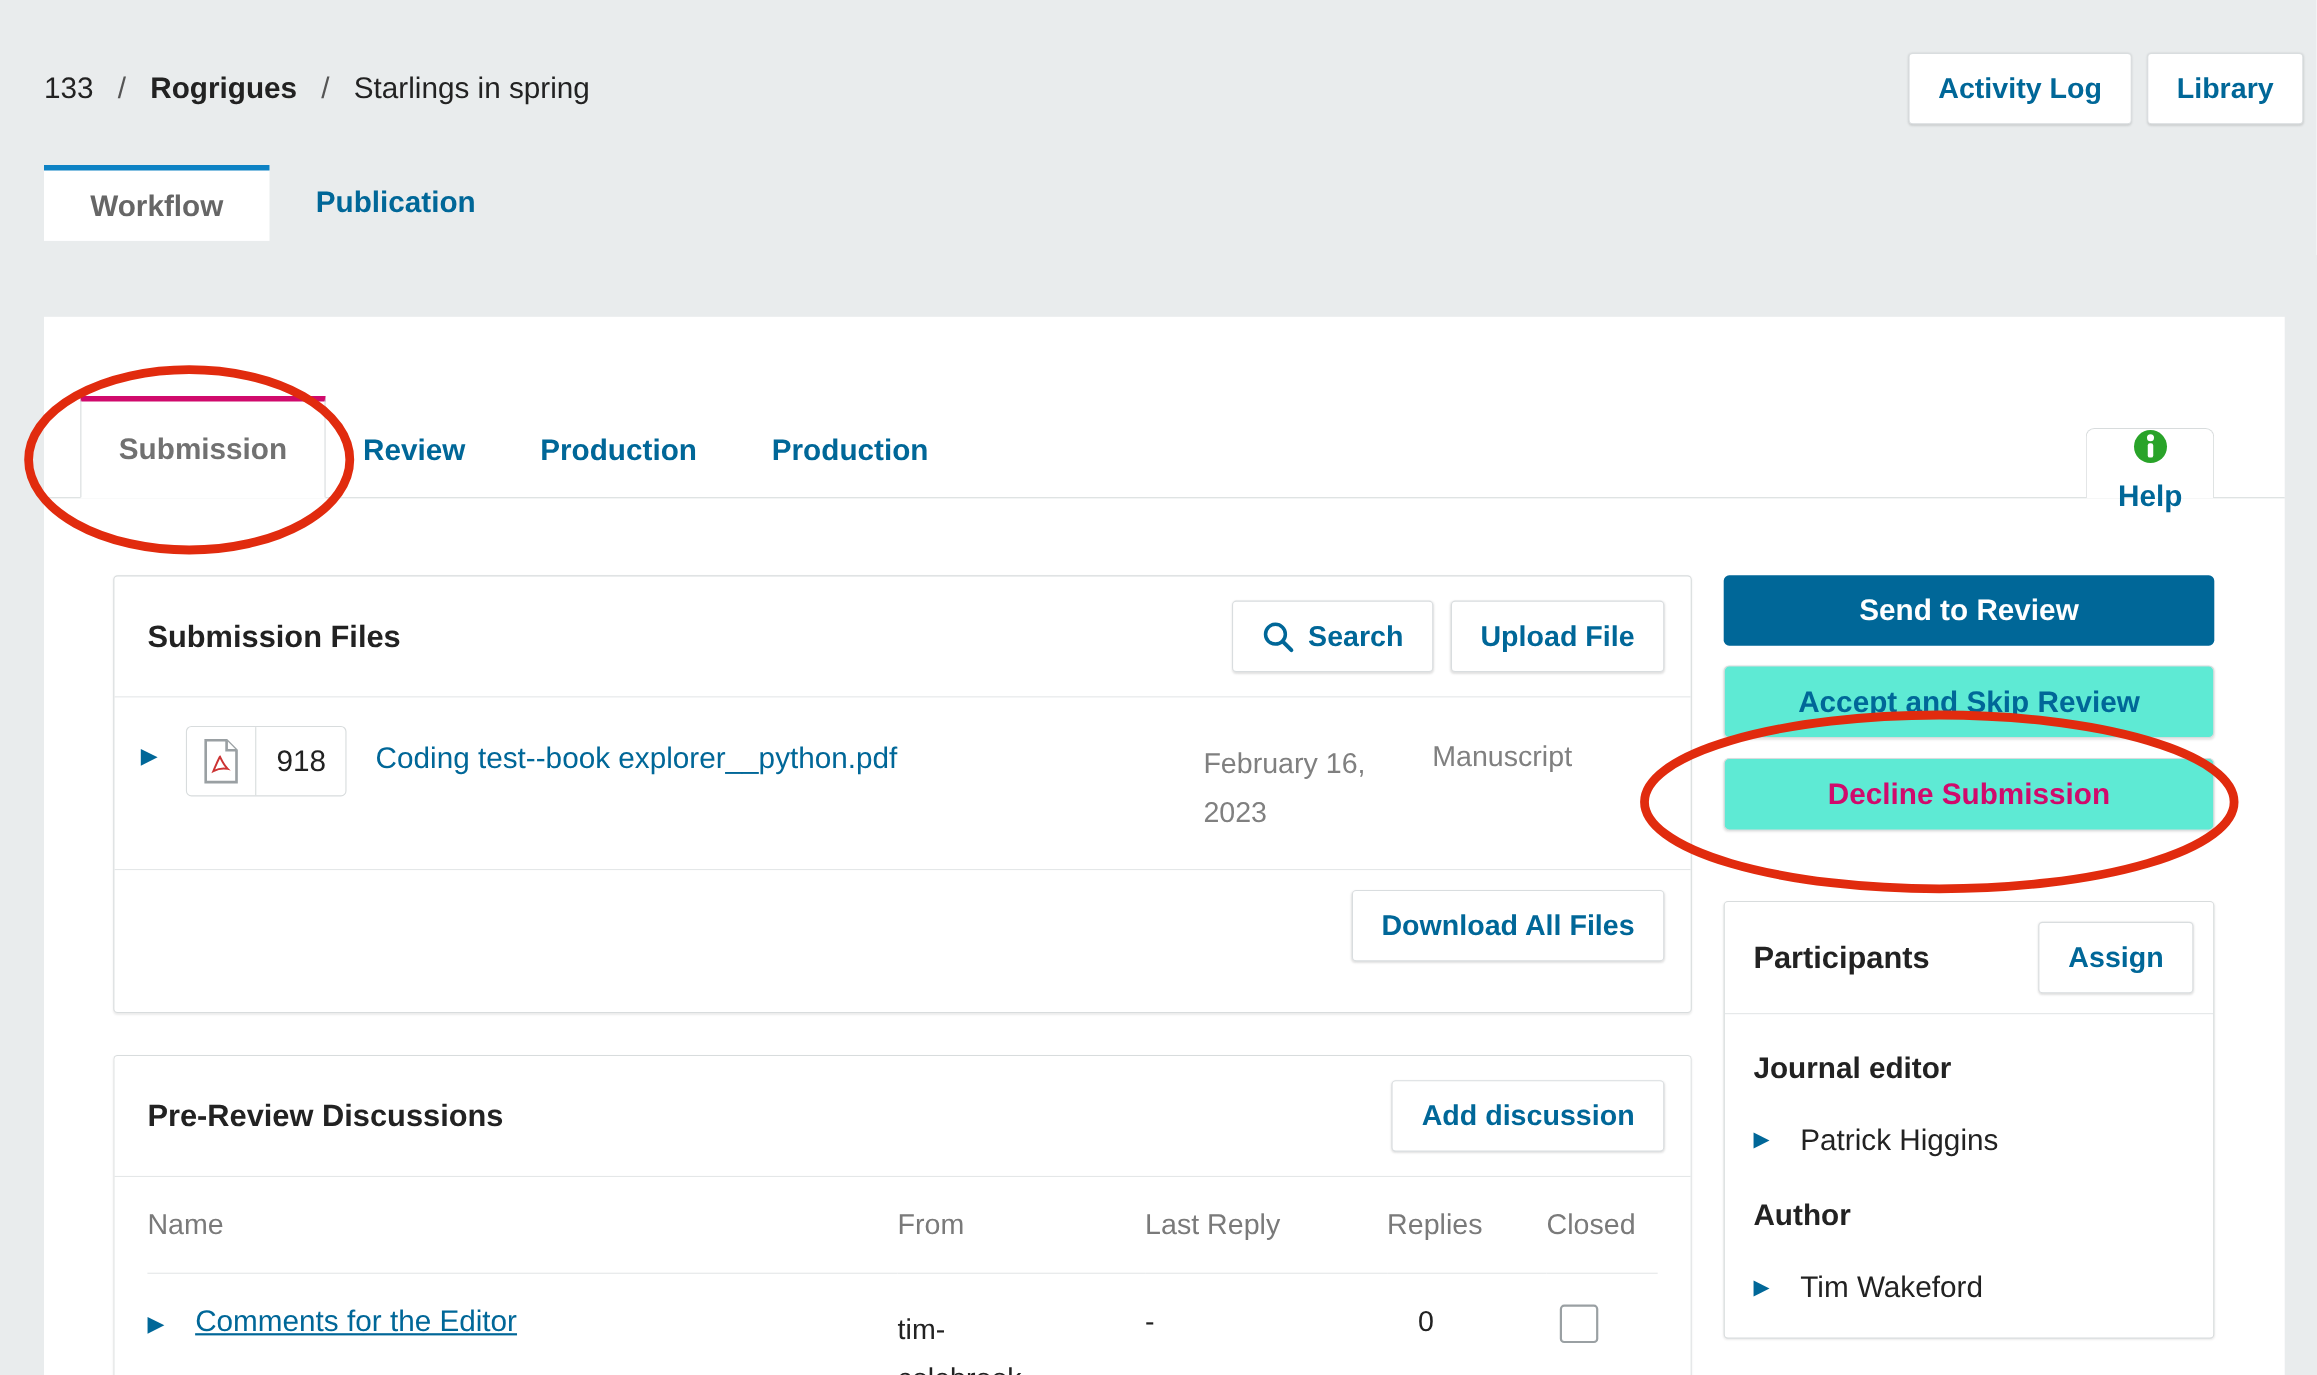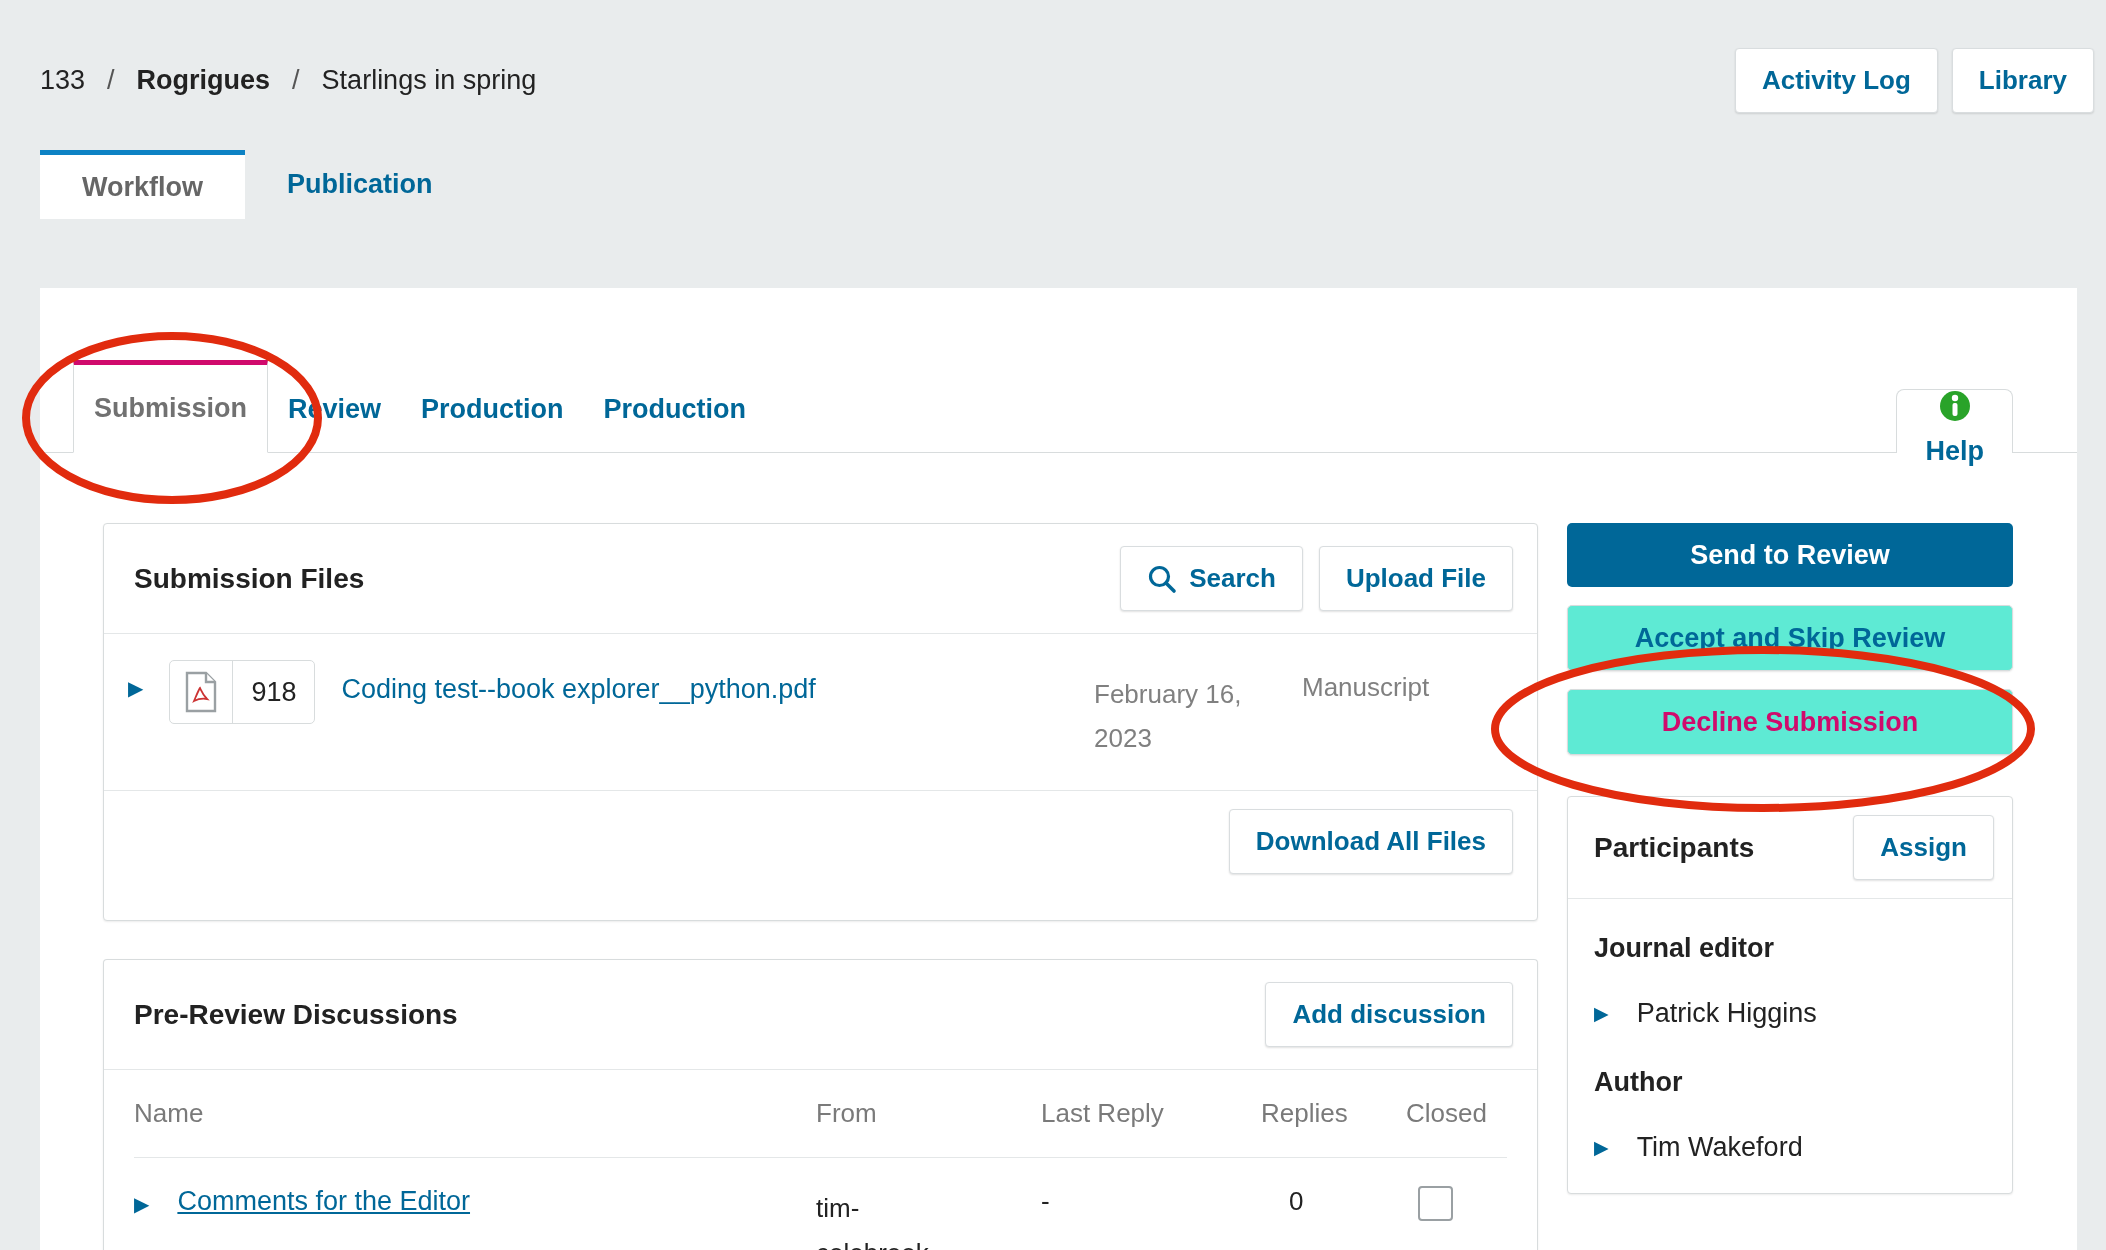--- a/index.html
+++ b/index.html
@@ -23,21 +23,21 @@
   }
   
   .main-tabs{position:absolute;left:40px;top:150px;display:flex;align-items:stretch;height:69px;}
   .main-tab{display:flex;align-items:center;padding:0 42px;font-weight:bold;font-size:27px;color:#006798;}
   .main-tab.active{background:#fff;border-top:5px solid #0d82c4;color:#666;}
   
   .main-panel{position:absolute;left:40px;top:288px;width:2037px;height:1100px;background:#fff;}
   .stage-bar{position:relative;height:164px;border-bottom:1px solid #d8dcdd;display:flex;align-items:flex-end;padding-left:33px;}
   .stage-tab{
     display:flex;align-items:center;justify-content:center;height:87px;margin-bottom:-1px;
-    padding:0 20px;font-weight:bold;font-size:27px;color:#006798;
+    padding:0 34px;font-weight:bold;font-size:27px;color:#006798;
   }
   .stage-tab.active{
     background:#fff;border:1px solid #d8dcdd;border-bottom:1px solid #fff;
     border-top:5px solid #d00a6c;color:#717171;
   }
   .help-tab{
     position:absolute;right:64px;bottom:-1px;height:63px;padding:0 28px;
     background:#fff;border:1px solid #d8dcdd;border-bottom:none;border-radius:8px 8px 0 0;
     display:flex;align-items:center;gap:14px;font-weight:bold;font-size:27px;color:#006798;cursor:pointer;flex-direction:column;
   }
@@ -79,21 +79,21 @@
     font-weight:bold;font-size:27px;display:flex;align-items:center;justify-content:center;cursor:pointer;
     font-family:inherit;
   }
   .btn-side{
     height:66px;background:#5eead4;border:1px solid #d8dcdd;border-radius:5px;
     font-weight:bold;font-size:27px;display:flex;align-items:center;justify-content:center;cursor:pointer;
     box-shadow:0 1px 2px rgba(0,0,0,.10);margin-top:18px;font-family:inherit;
   }
   .blue-text{color:#006798;}
   .pink-text{color:#d00a6c;}
-  .participants{margin-top:41px;}
+  .participants{margin-top:64px;}
   .participants .panel-header{padding:18px 18px 18px 26px;}
   .participants-body{padding:34px 26px 30px;}
   .role-label{font-weight:bold;font-size:27px;color:#222;}
   .member-row{display:flex;align-items:center;margin-top:34px;}
   .member-row .tri{font-size:19px;}
   .member-name{margin-left:28px;font-size:27px;color:#222;}
   .role-label + .member-row{margin-top:34px;}
   .role-gap{margin-top:38px;}
   
   .annotation-overlay{position:absolute;left:0;top:0;pointer-events:none;z-index:60;}

